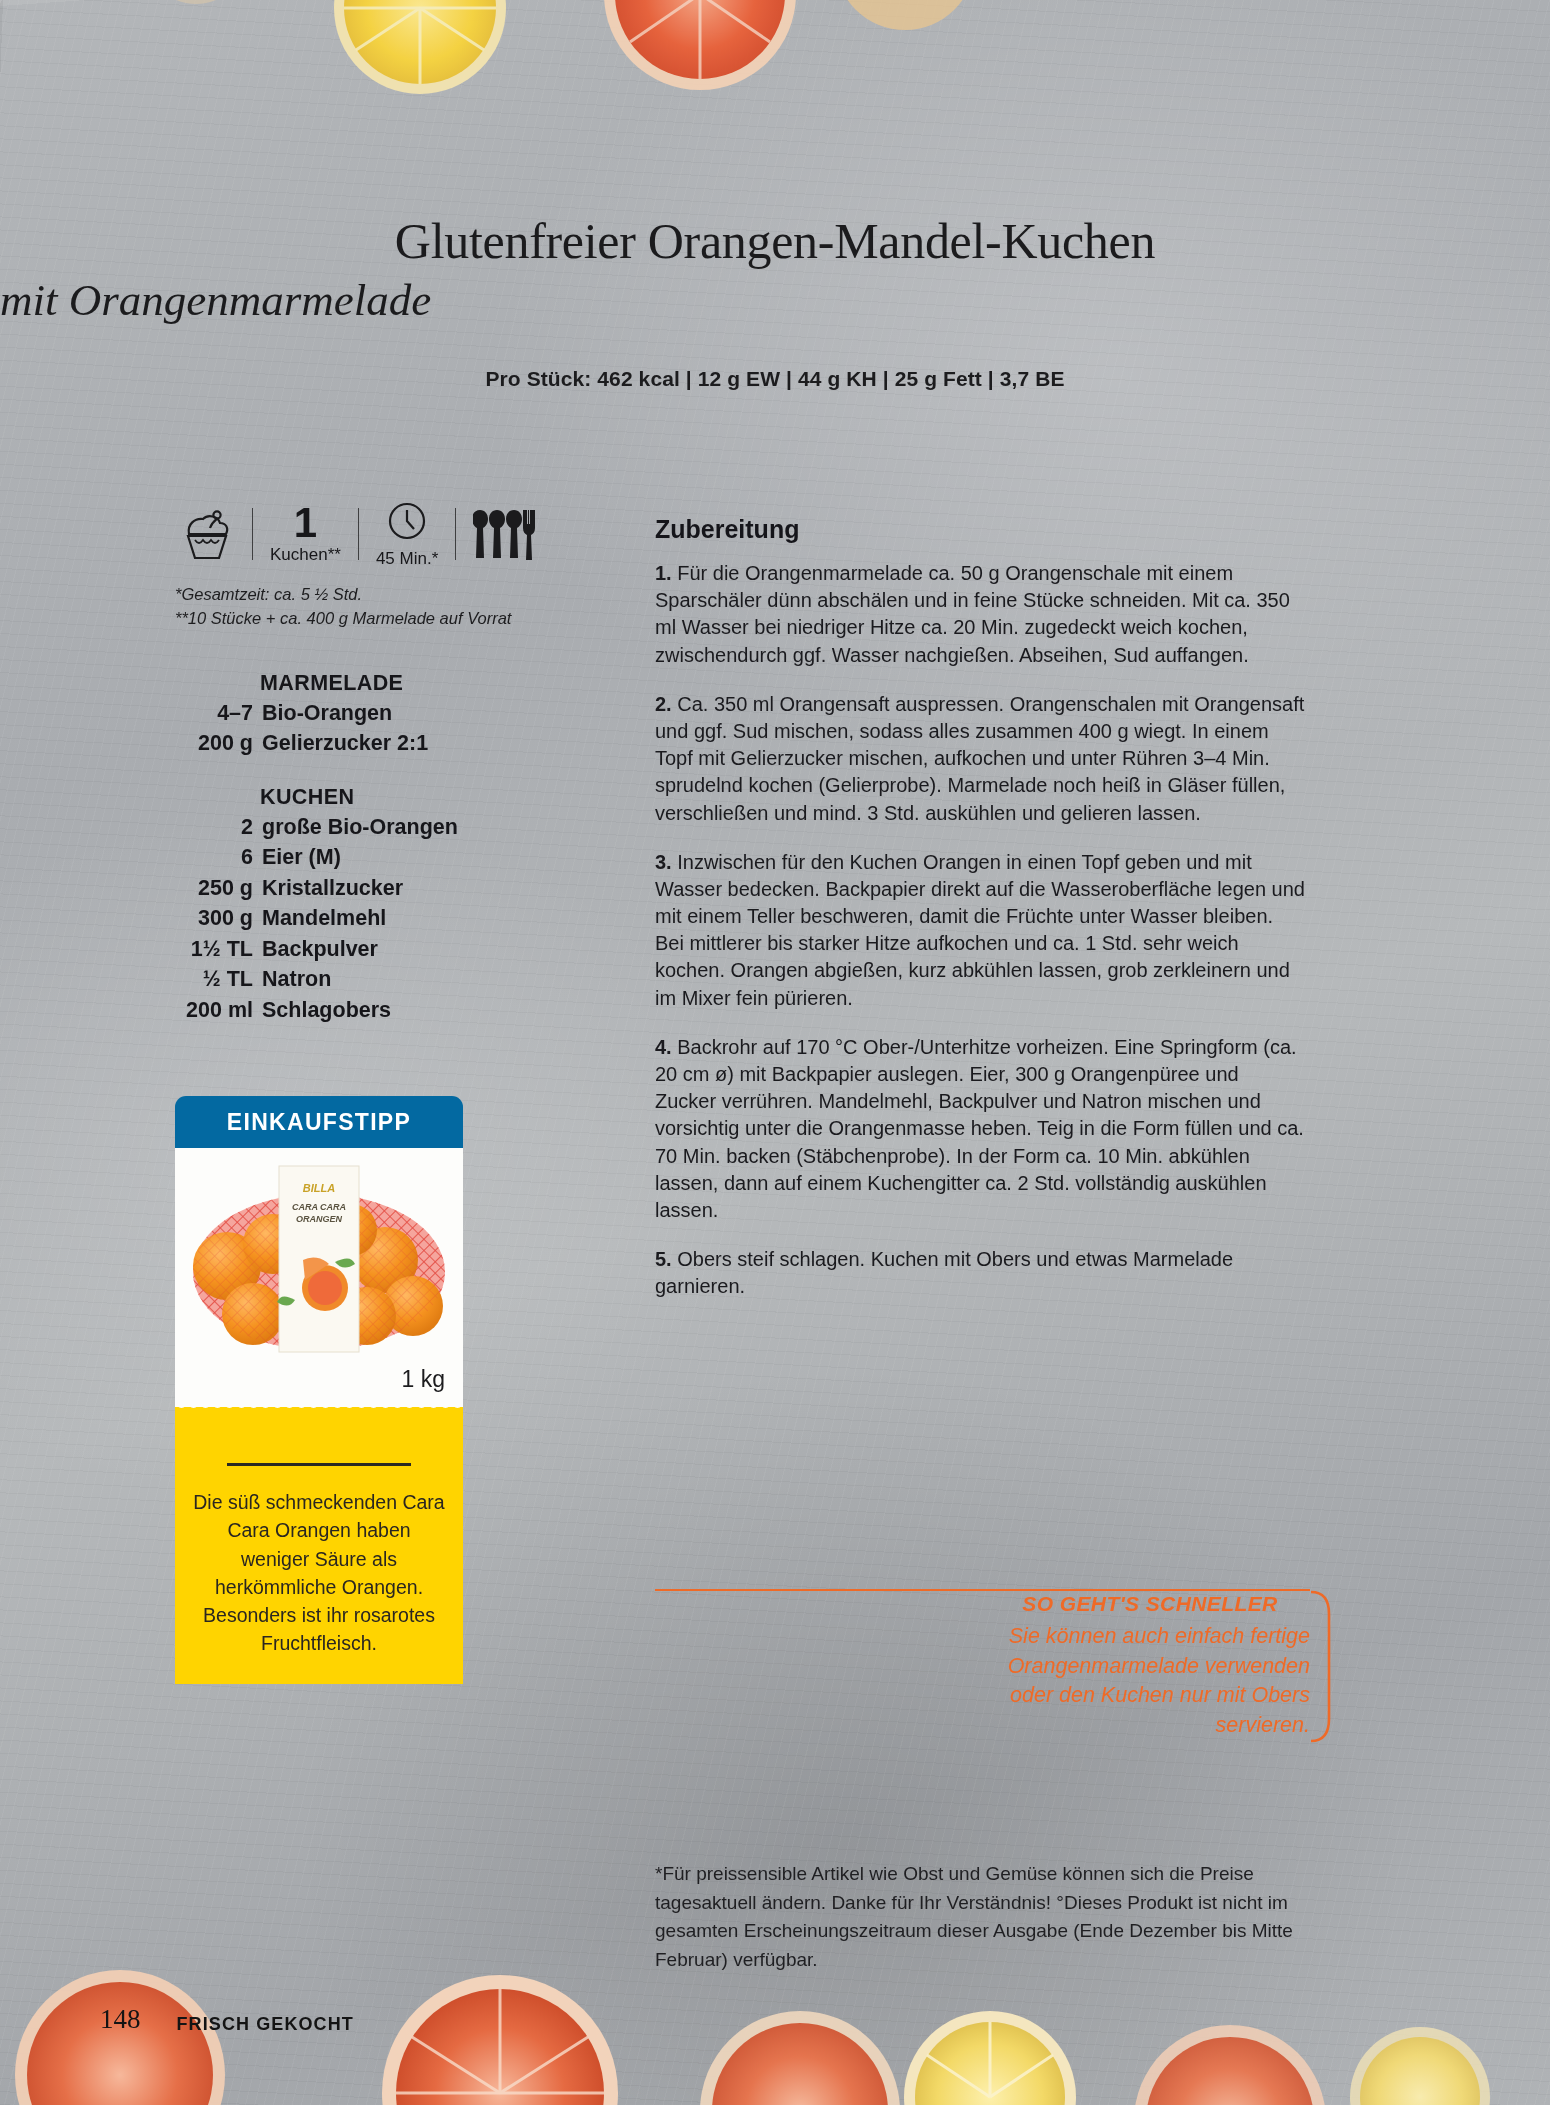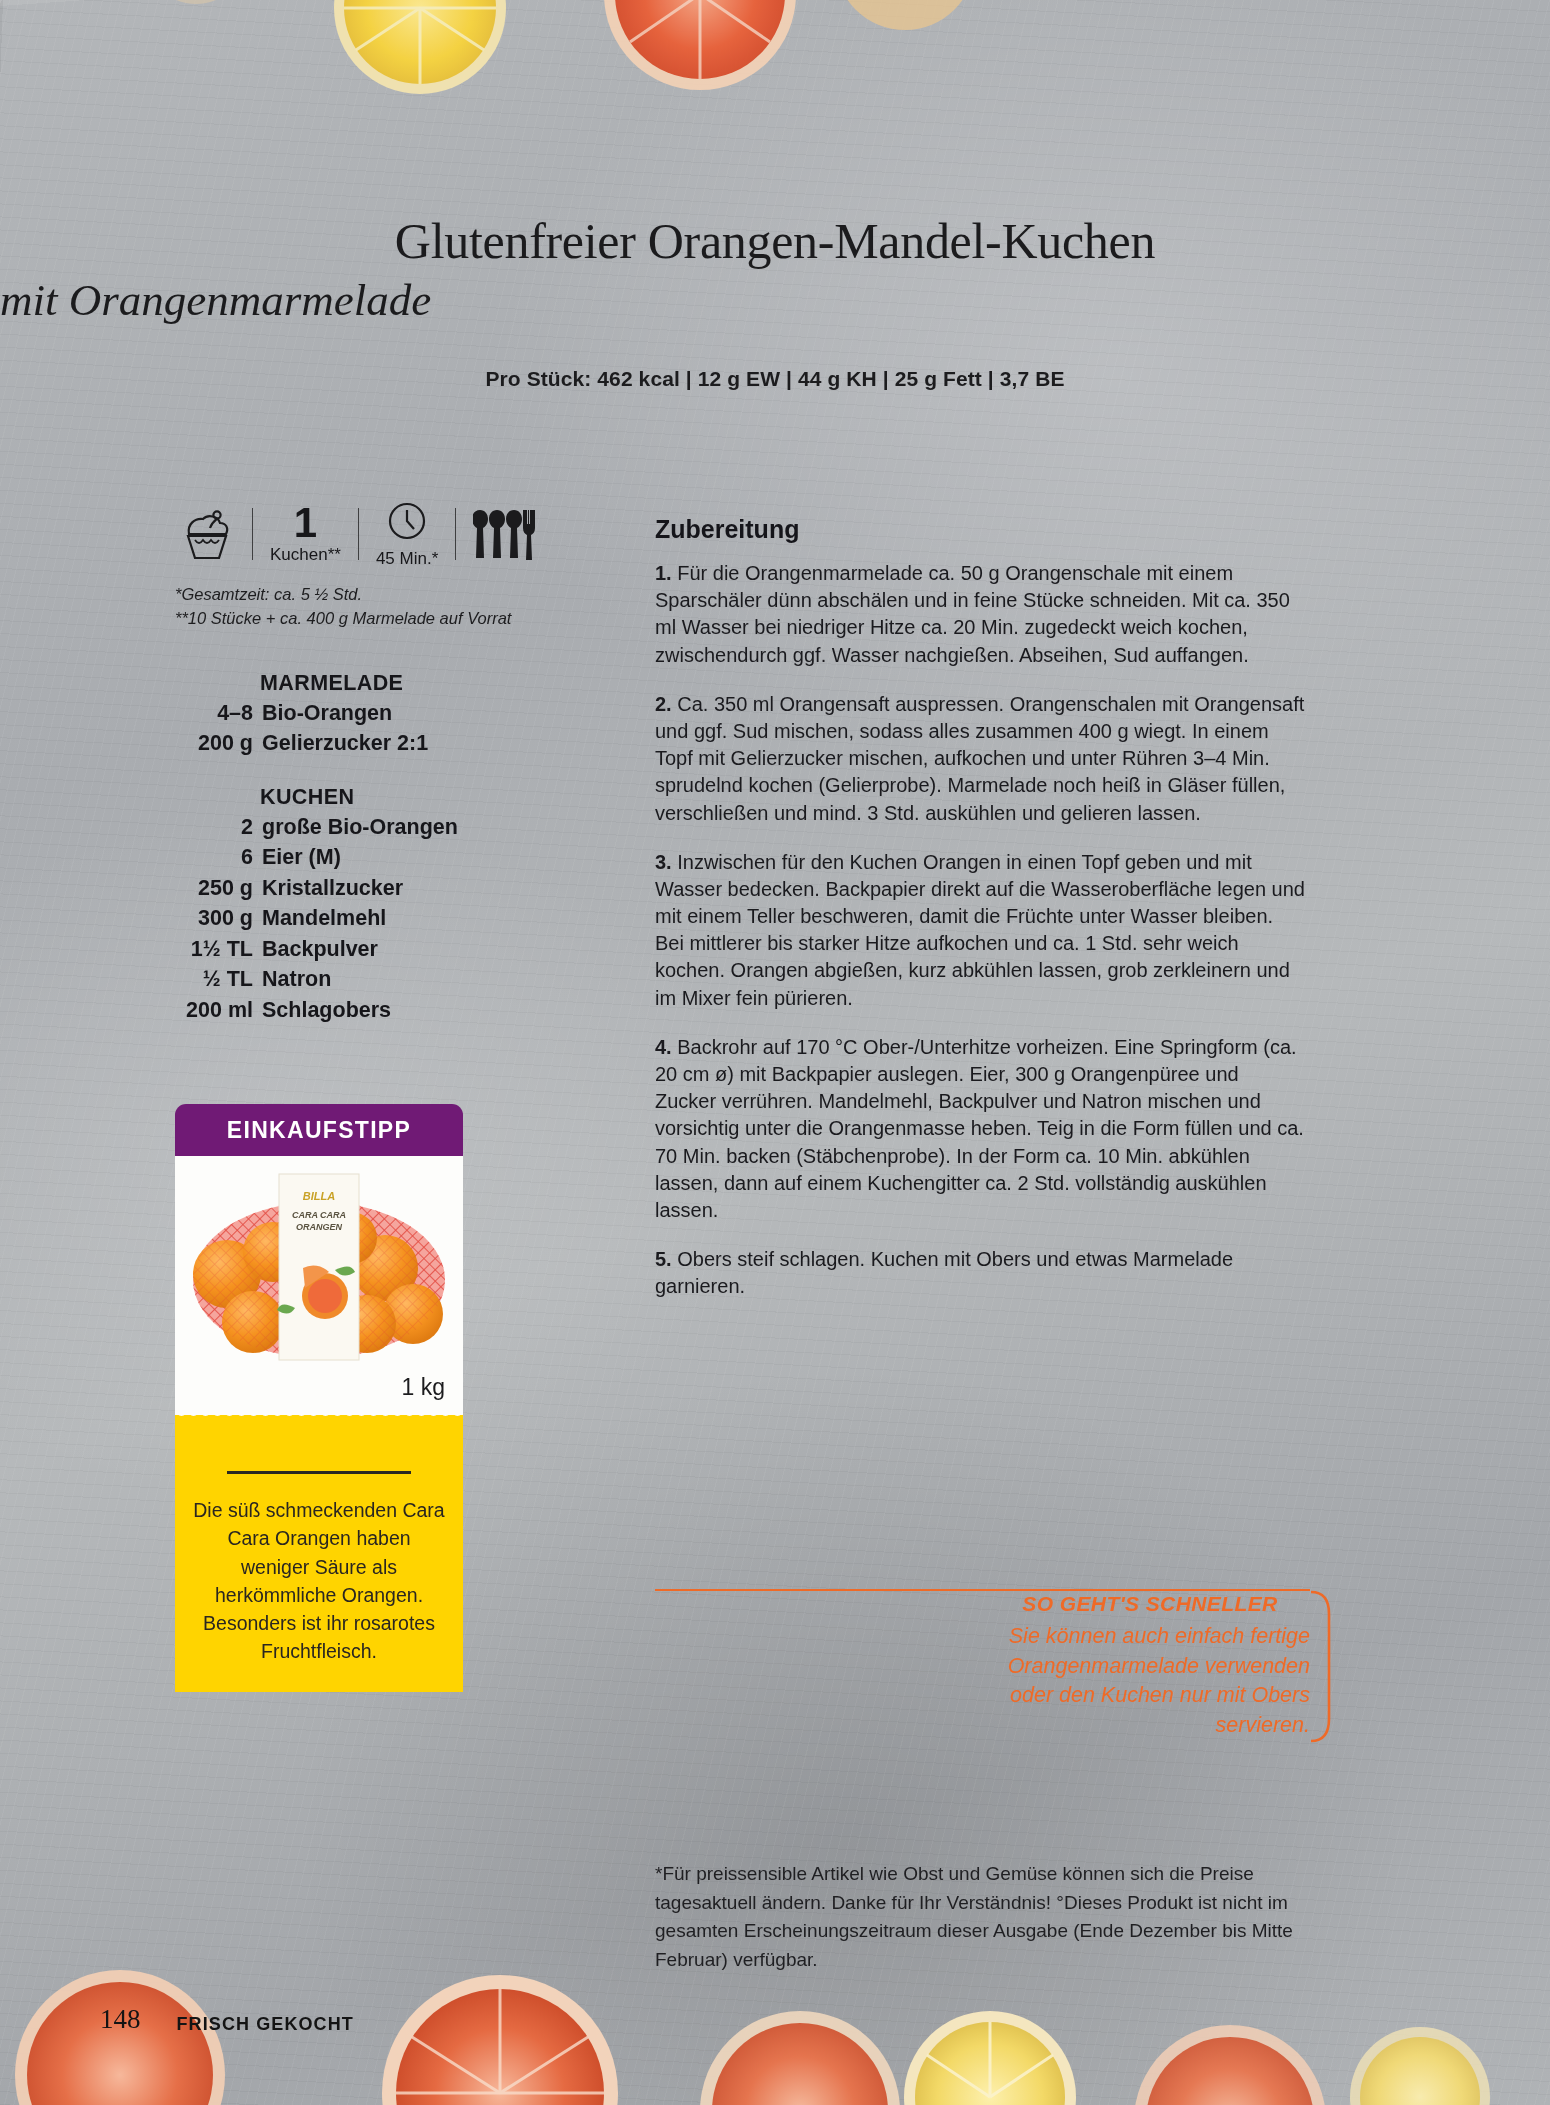--- a/index.html
+++ b/index.html
@@ -70,23 +70,23 @@
   .ingredients { margin-top:40px; width:400px; font-size:21.5px; color:#16161a; }
   .ing-head { font-weight:700; letter-spacing:.4px; padding-left:85px; margin-bottom:2px; }
   .ing-row { display:flex; line-height:1.42; }
   .ing-qty { width:78px; text-align:right; font-weight:700; padding-right:0; }
   .ing-name { padding-left:9px; font-weight:700; }
   .ing-gap { height:26px; }
 
   
   .tipcard { position:absolute; left:175px; top:1096px; width:288px; }
   .tip-head {
-    background:#701a75; color:#fff; text-align:center;
+    background:#0369a1; color:#fff; text-align:center;
     font-size:23px; font-weight:700; letter-spacing:1.3px;
-    padding:13px 0 12px; border-radius:11px 11px 0 0;margin-top:8px;
+    padding:13px 0 12px; border-radius:11px 11px 0 0;
   }
   .tip-photo {
     background:#c4b5fd; height:218px; position:relative; overflow:hidden;font-style:italic;
   }
   .tip-weight {
     background:#fdfdfb; text-align:right; font-size:23px; font-weight:400;
     color:#1c1c1e; padding:0 18px 14px; position:relative;
   }
   .zz {
     height:12px; width:100%; background:#ffd400;
@@ -275,21 +275,21 @@
 
     <div class="notes">
       <div>*Gesamtzeit: ca. 5 ½ Std.</div>
       <div>**10 Stücke + ca. 400 g Marmelade auf Vorrat</div>
     </div>
 
     <div class="ingredients">
 
       <div class="ing-head">MARMELADE</div>
       <div class="ing-row">
-        <span class="ing-qty">4–8</span>
+        <span class="ing-qty">4–7</span>
         <span class="ing-name">Bio-Orangen</span>
       </div>
       <div class="ing-row">
         <span class="ing-qty">200 g</span>
         <span class="ing-name">Gelierzucker 2:1</span>
       </div>
 
       <div class="ing-gap"></div>
 
       <div class="ing-head">KUCHEN</div>

